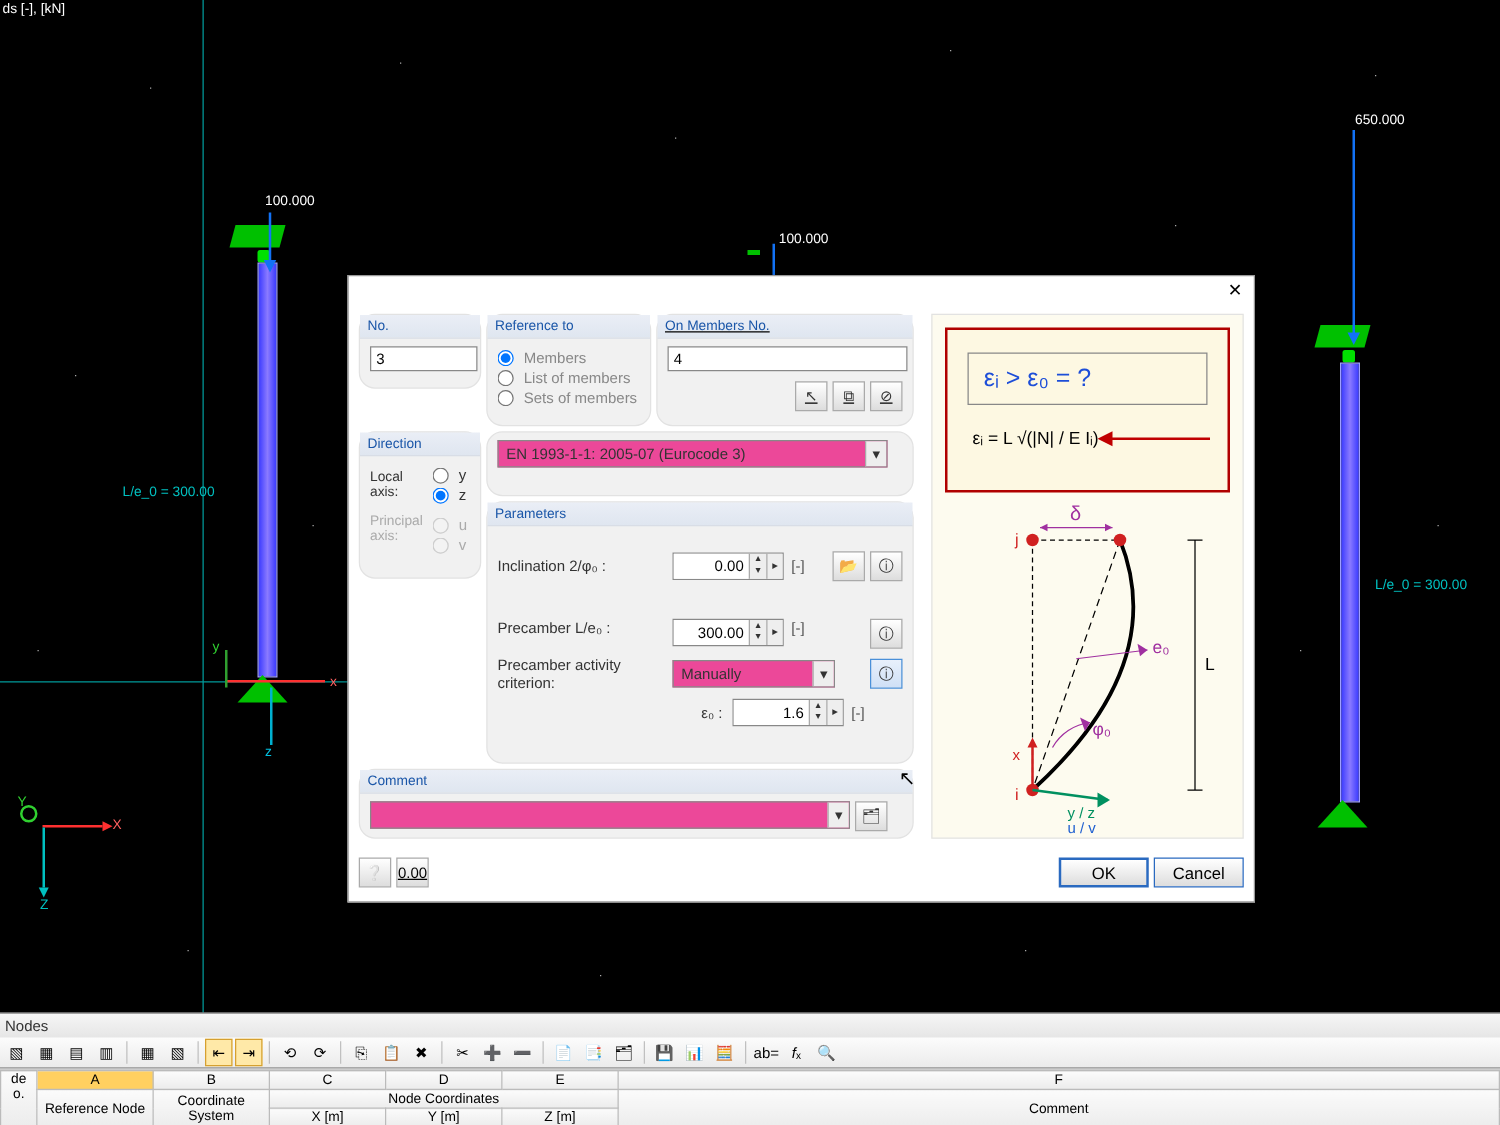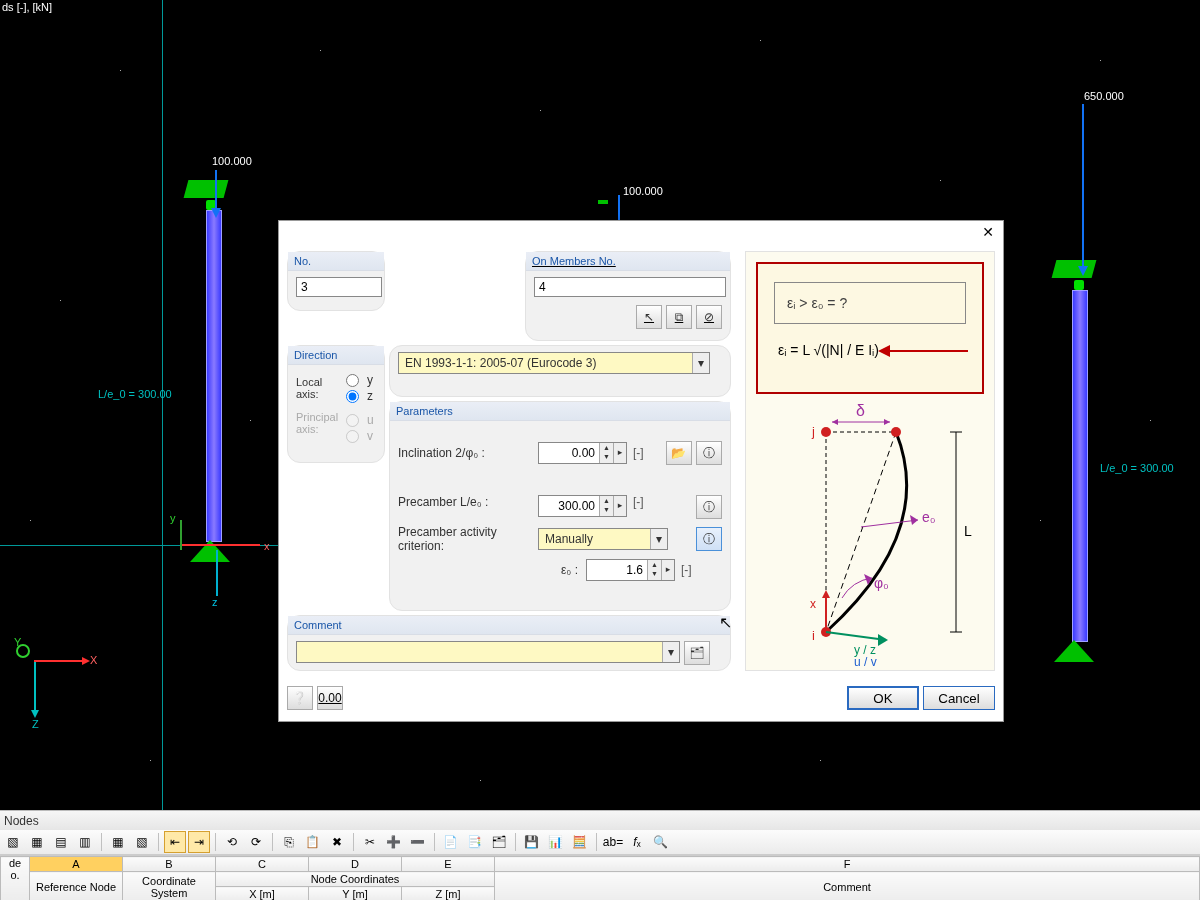--- a/index.html
+++ b/index.html
@@ -92,40 +92,40 @@
   }
   .icon-btn.selected { border: 1px solid #4a90d9; background: linear-gradient(#e8f0fb,#cfe0f6); }
   .icon-row { display: flex; gap: 4px; }
   .btn {
     min-width: 72px; height: 24px; border: 1px solid #2a6ac0;
     background: linear-gradient(#fff,#ddd); cursor: pointer;
   }
   .btn.primary { border: 2px solid #2a6ac0; }
   .combo {
     display: inline-flex; align-items: center; border: 1px solid #888;
-    background: #fef9c3; height: 20px; width: 310px;
+    background: #ec4899; height: 20px; width: 310px;
   }
   .combo span { flex: 1; padding: 0 6px; font-size: 12px; }
   .combo .arrow { width: 16px; text-align: center; background: #eee; border-left: 1px solid #aaa; height:100%; line-height:20px;}
   .small-combo { width: 128px; }
   .bold { font-weight: 600; }
 
   
   .illus {
     position: absolute; right: 0; top: 0; width: 248px; height: 418px;
     background: #fdfbef; border: 1px solid #e2e2e2;
   }
   .formula-box {
     position: absolute; left: 10px; top: 10px; right: 10px; height: 128px;
     border: 2px solid #b00000; background: #fdf8e2;
   }
   .formula-inner1 {
     position: absolute; left: 16px; top: 18px; right: 16px; height: 40px;
     border: 1px solid #888; display: flex; align-items: center; padding-left: 12px;
-    font-size: 14px; color: #404040; text-align: right;
+    font-size: 20px; color: #1d4ed8; text-align: right;
   }
   .formula-inner2 {
     position: absolute; left: 20px; top: 78px; font-size: 14px;
   }
   .red-arrow {
     position: absolute; left: 130px; top: 86px; width: 80px; height: 2px; background: #c00000;
   }
   .red-arrow::before {
     content: ""; position: absolute; left: -10px; top: -5px;
     border-right: 12px solid #c00000; border-top: 6px solid transparent; border-bottom: 6px solid transparent;
@@ -247,20 +247,37 @@
 
   <div class="dlg-body">
 
     <div class="group" style="left:0; top:0; width:96px; height:58px;">
       <div class="group-title">No.</div>
       <div class="group-inner">
         <input class="text-input" style="width: 76px;" value="3">
       </div>
     </div>
 
+    <div class="group" style="left:102px; top:0; width:130px; height:88px;">
+      <div class="group-title">Reference to</div>
+      <div class="group-inner">
+        <div class="radio-row">
+            <input type="radio" checked="" style="">
+            <label style="color:#888">Members</label>
+          </div>
+        <div class="radio-row">
+            <input type="radio" style="">
+            <label style="color:#888">List of members</label>
+          </div>
+        <div class="radio-row">
+            <input type="radio" style="">
+            <label style="color:#888">Sets of members</label>
+          </div>
+      </div>
+    </div>
 
     <div class="group" style="left:238px; top:0; width:204px; height:88px;text-decoration:underline;">
       <div class="group-title">On Members No.</div>
       <div class="group-inner">
         <input class="text-input wide-input" style="width: 182px;" value="4">
         <div class="icon-row" style="margin-top:8px; justify-content:flex-end;">
           <div class="icon-btn">↖</div>
           <div class="icon-btn">⧉</div>
           <div class="icon-btn">⊘</div>
         </div>

